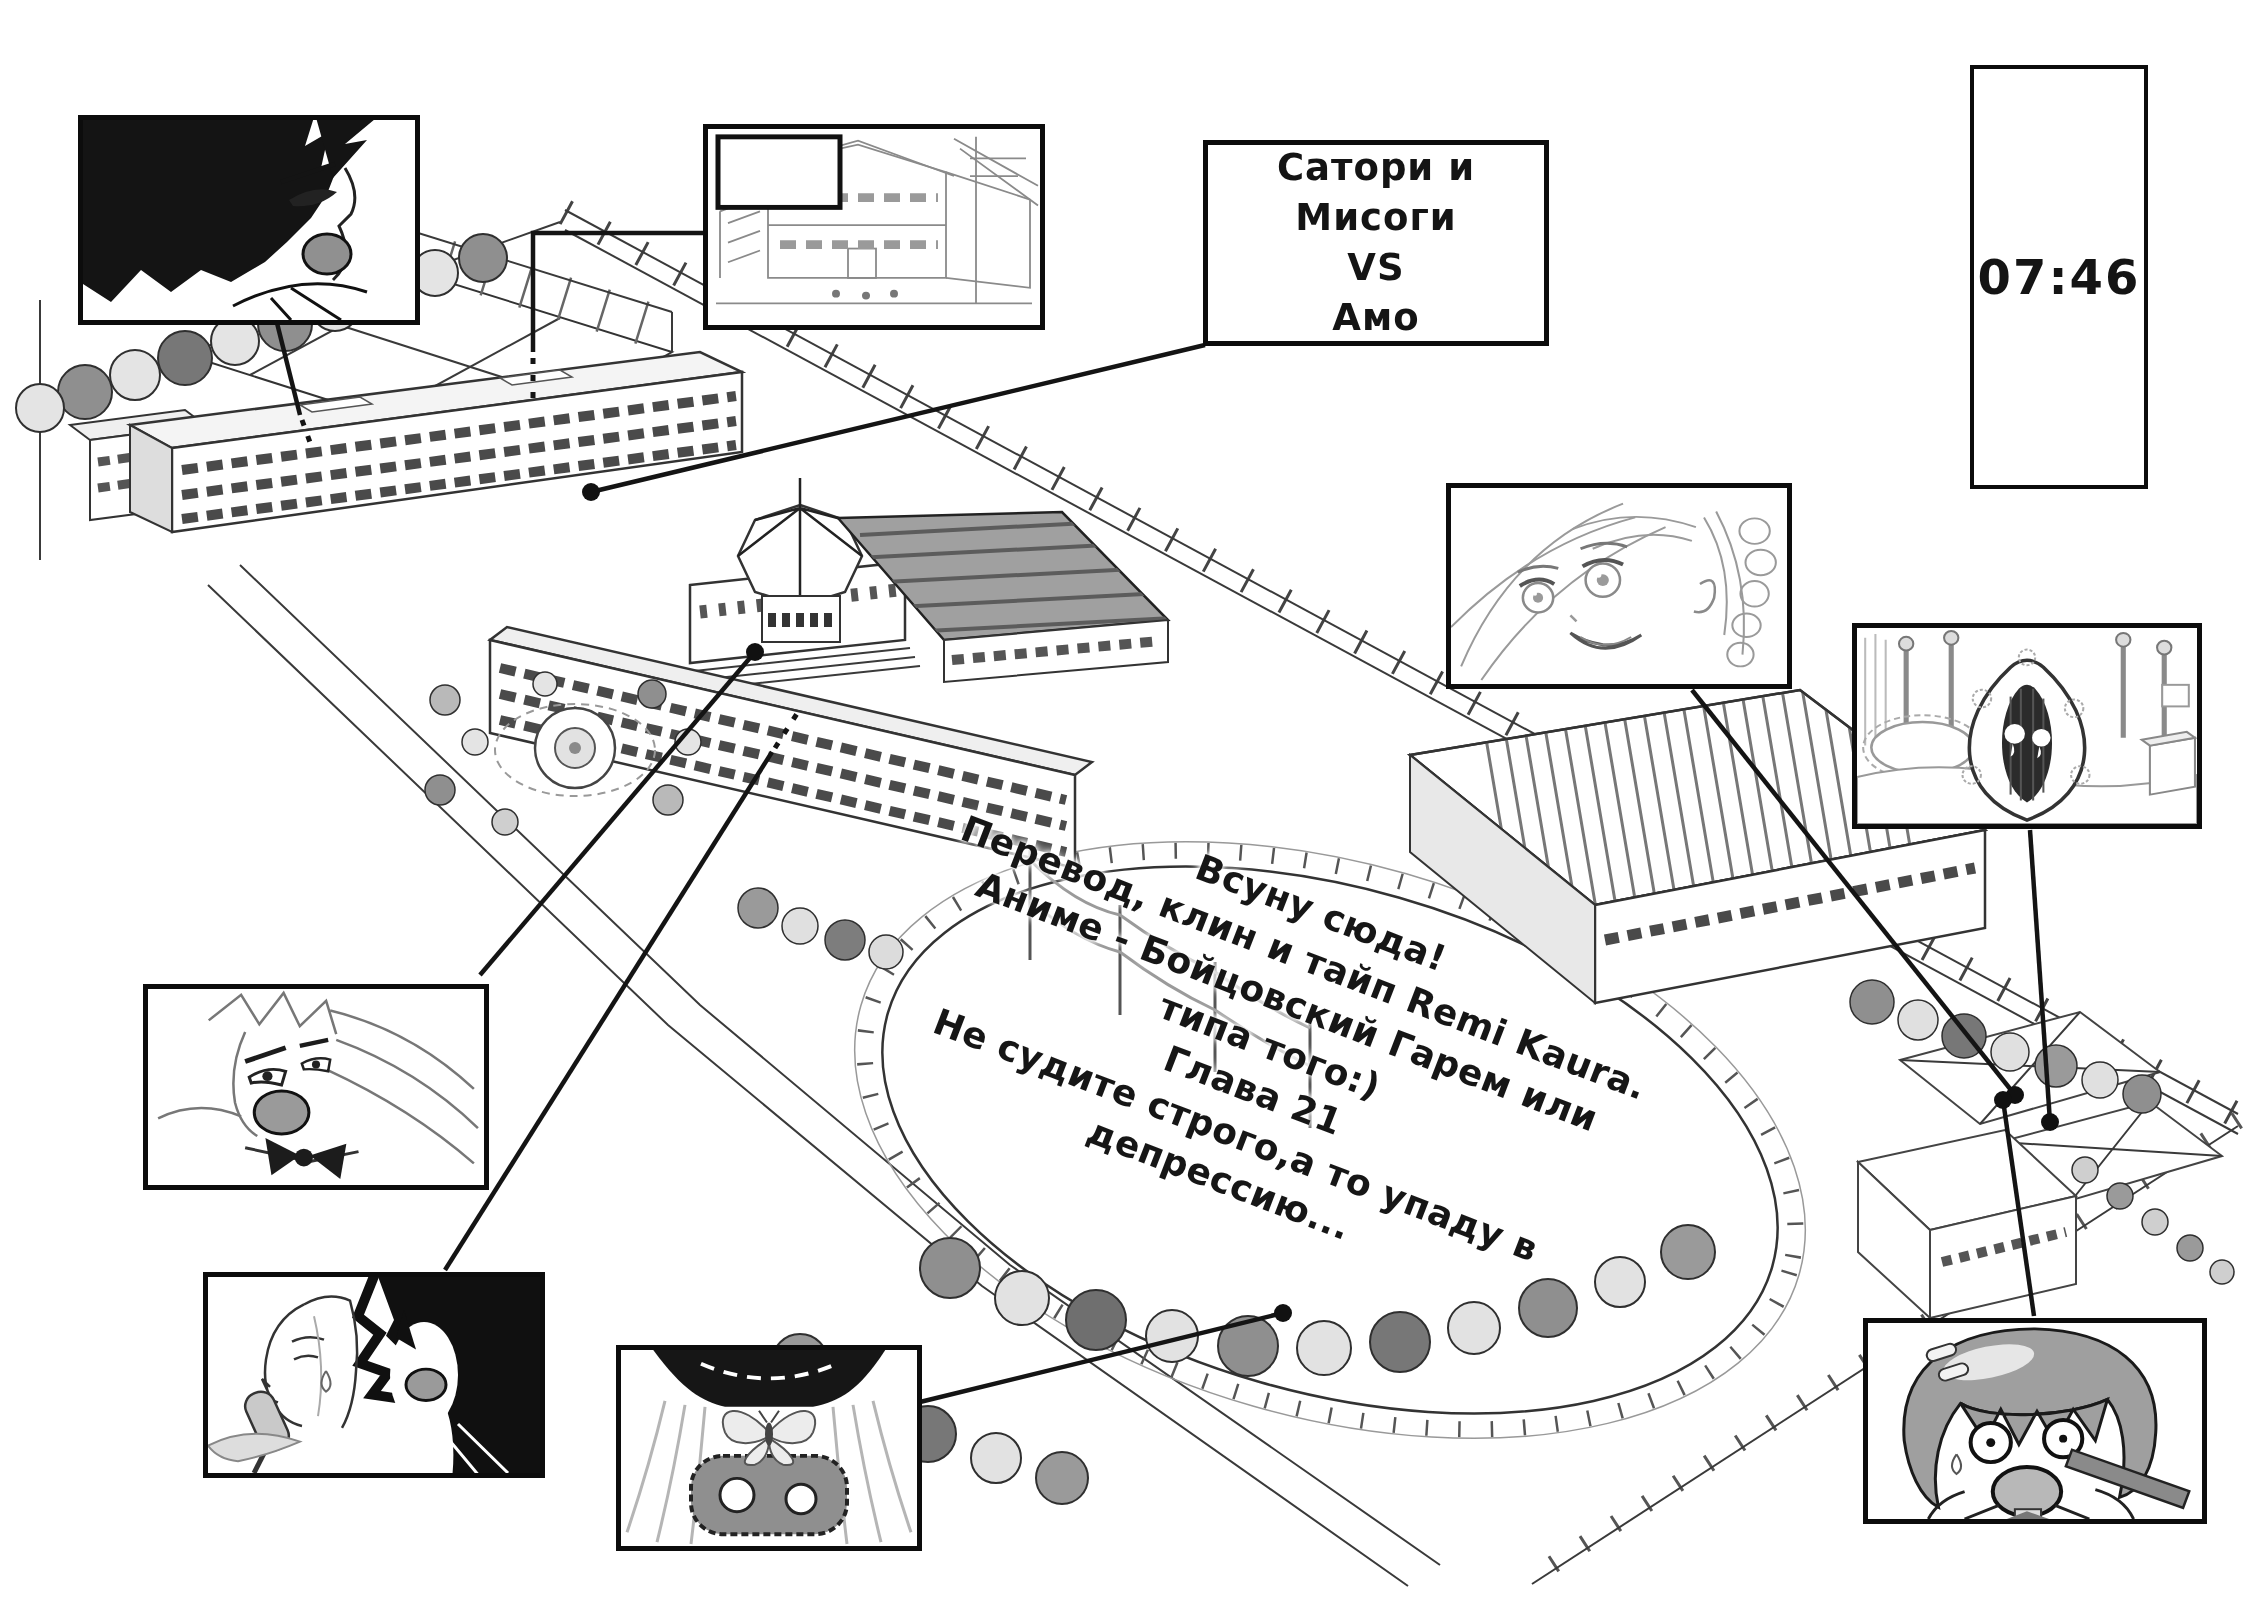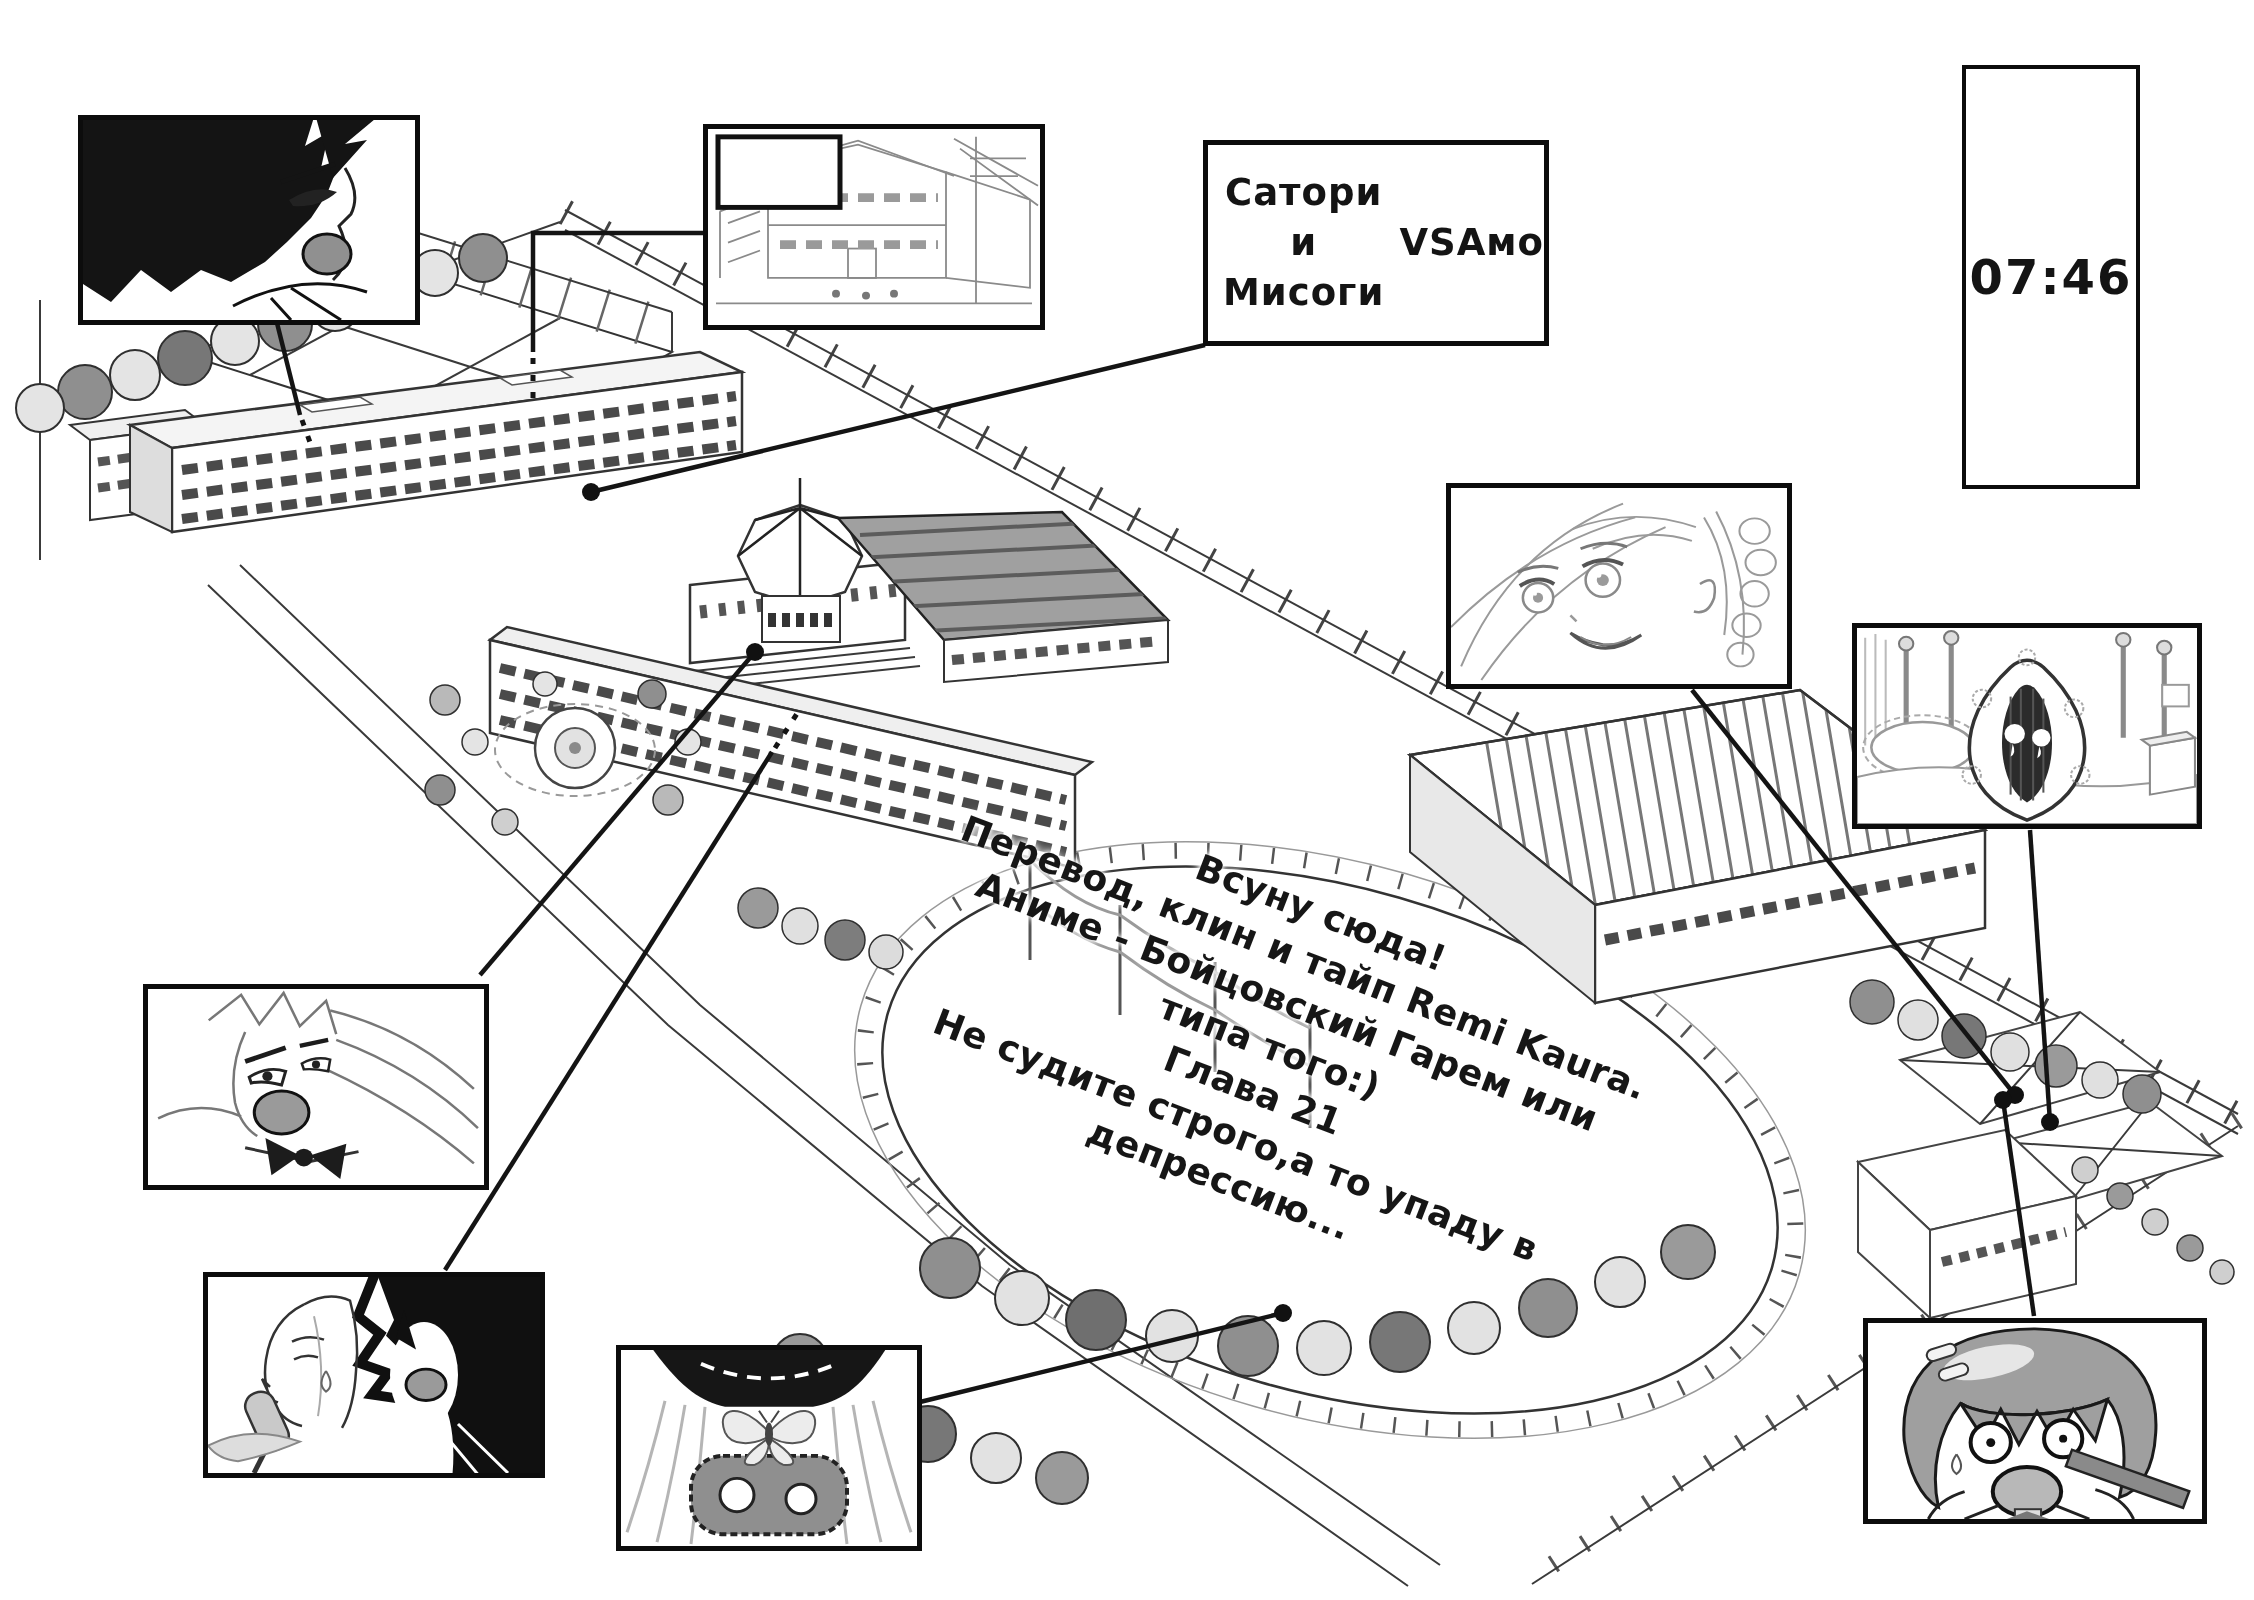--- a/index.html
+++ b/index.html
@@ -2,24 +2,24 @@
 <html><head>
 <meta charset="utf-8">
 <style>
   html,body{margin:0;padding:0;background:#ffffff;}
   .page{position:relative;width:2254px;height:1600px;background:#fff;overflow:hidden;
         font-family:"DejaVu Sans", sans-serif;color:#141414;}
   .map-svg{position:absolute;left:0;top:0;width:2254px;height:1600px;z-index:1;}
   .panel{position:absolute;background:#fff;border:5px solid #0c0c0c;box-sizing:border-box;
          overflow:hidden;z-index:3;}
   .panel svg{display:block;width:100%;height:100%;}
-  .caption-box{display:flex;align-items:center;justify-content:center;
+  .caption-box{display:flex;flex-direction:column;align-items:center;justify-content:center;
          text-align:center;font-weight:700;font-size:37px;line-height:1.35;letter-spacing:1px;}
   .clock-box{display:flex;align-items:center;justify-content:center;font-weight:700;
-         font-size:48px;letter-spacing:2px;}
+         font-size:48px;letter-spacing:2px;margin-left:8px;}
   .credits{position:absolute;left:820px;top:880px;width:900px;z-index:2;
          transform:rotate(21deg);text-align:center;font-weight:700;font-size:36px;
          line-height:1.32;letter-spacing:0.5px;color:#161616;
          text-shadow:0 0 4px #fff,0 0 8px #fff,0 0 12px #fff;}
   .ln{fill:none;stroke:#3a3a3a;stroke-width:2;}
   .ink{fill:none;stroke:#222;stroke-width:2.5;}
   .call{fill:none;stroke:#141414;stroke-width:4.5;}
   .calldot{fill:none;stroke:#141414;stroke-width:5;stroke-dasharray:6 11;}
 </style>
 </head>

